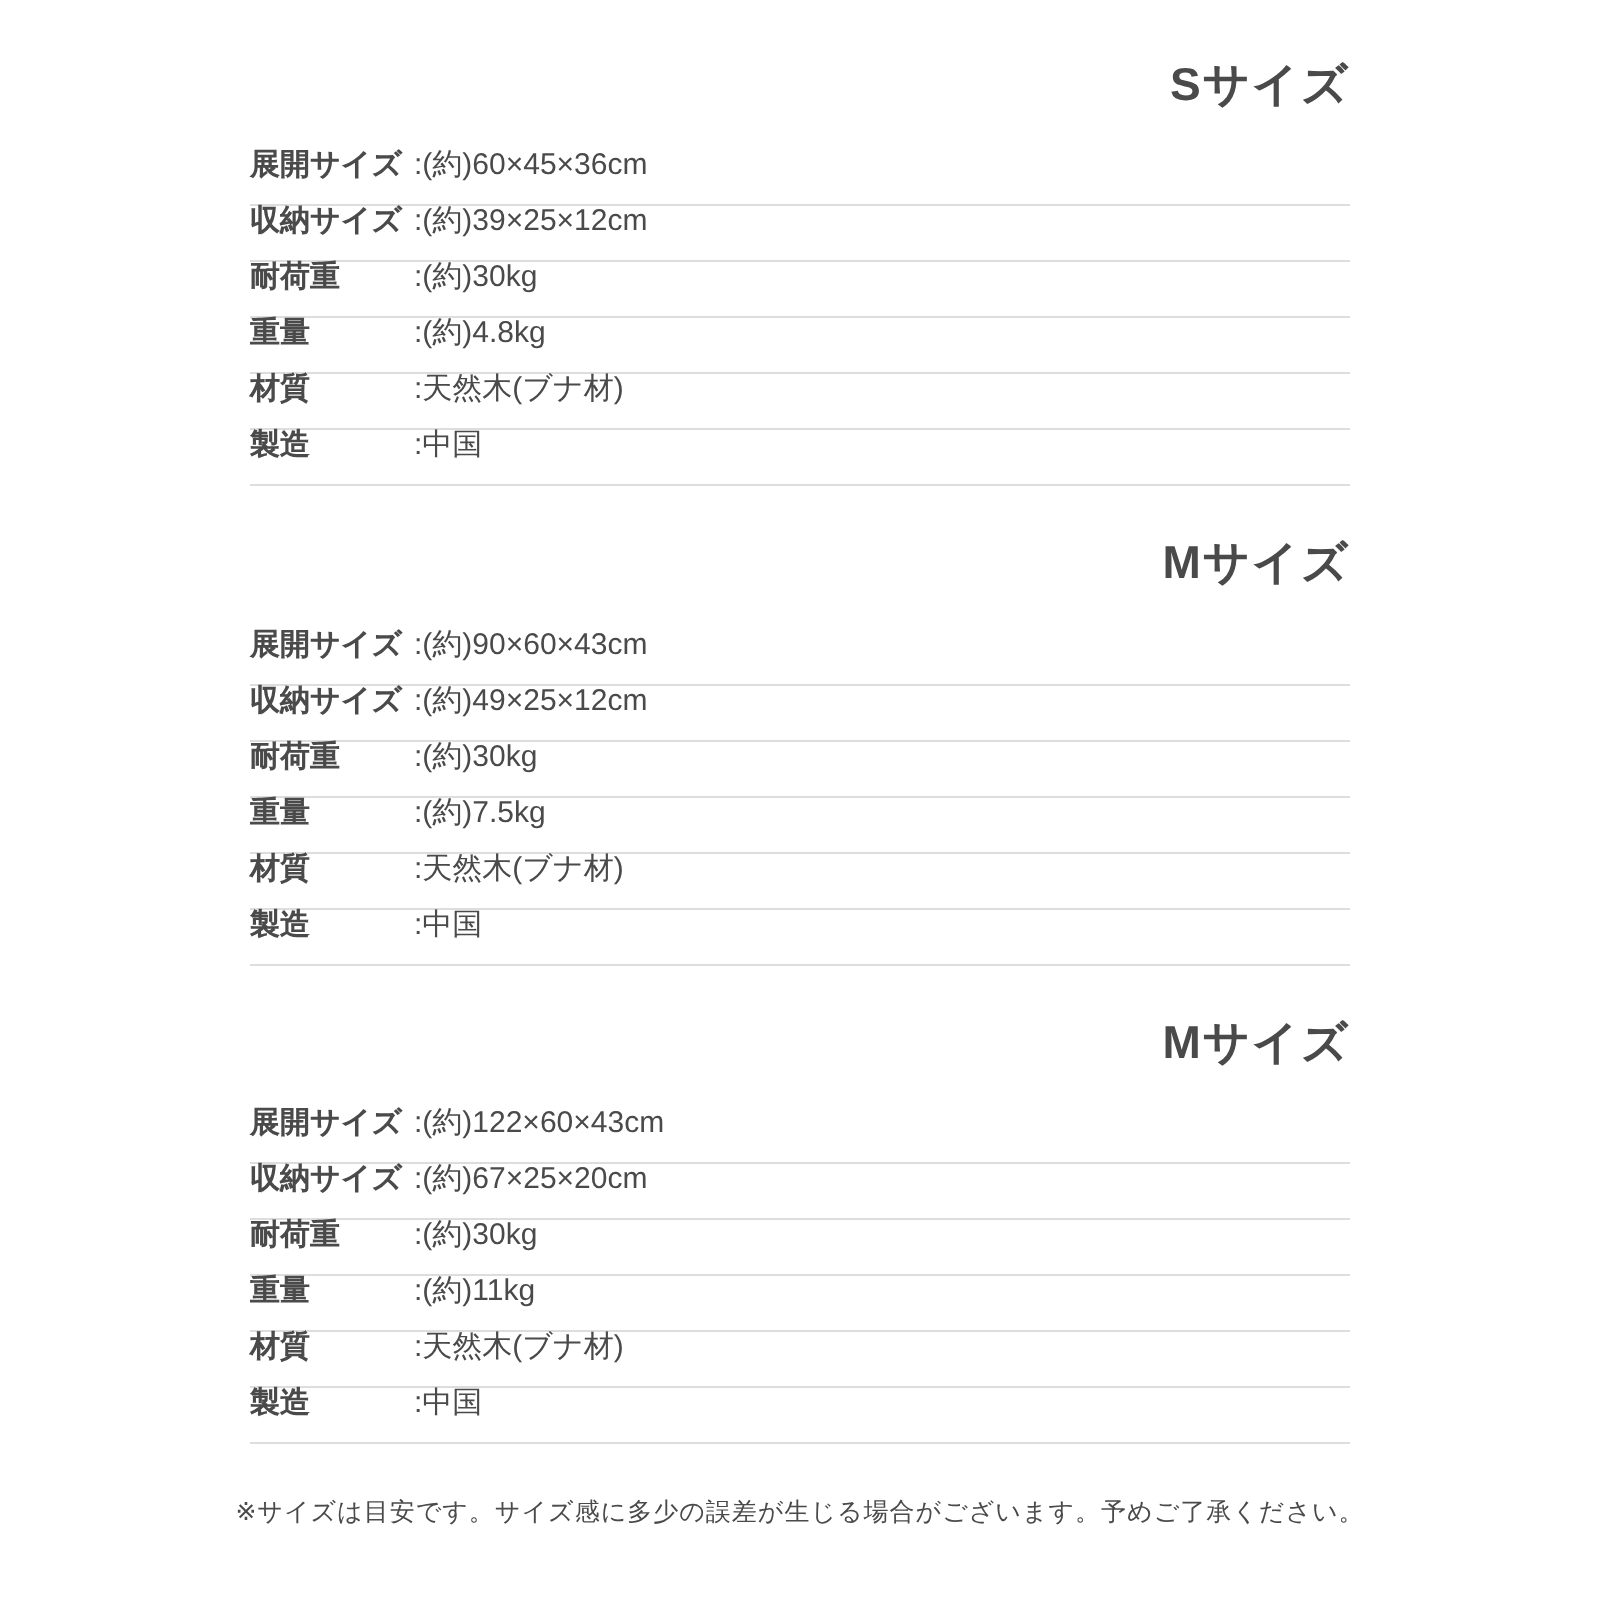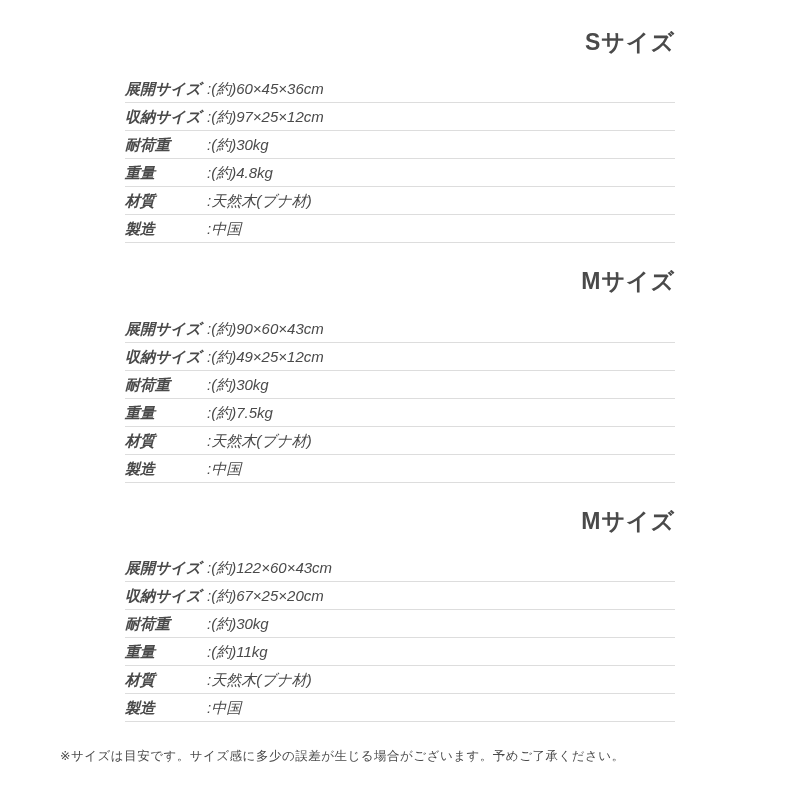--- a/index.html
+++ b/index.html
@@ -26,38 +26,38 @@
     line-height: 1.1;
     letter-spacing: 1px;
     margin-bottom: 20px;
     text-align: right;
   }
   .spec-table {
     width: 100%;
   }
   .spec-row {
     display: flex;
-    align-items: center;
+    align-items: flex-start;
     height: 28px;
     border-bottom: 1px solid #dddddd;
     font-size: 15px;
     line-height: 1;
-    font-style: italic;
   }
   .spec-label {
     width: 82px;
     flex-shrink: 0;
     font-weight: 700;
     color: #4a4a4a;
   }
   .spec-value {
     font-weight: 400;
     color: #4a4a4a;
   }
   .size-note {
+    text-align: center;
     font-size: 12.5px;
     color: #4a4a4a;
     letter-spacing: 0.5px;
     white-space: nowrap;
     margin-left: -65px;
     margin-right: -65px;
   }
 </style>
 </head>
 <body>
@@ -66,21 +66,21 @@
 
   <div class="section">
     <div class="section-title">Sサイズ</div>
     <div class="spec-table">
       <div class="spec-row">
         <span class="spec-label">展開サイズ</span>
         <span class="spec-value">:(約)60×45×36cm</span>
       </div>
       <div class="spec-row">
         <span class="spec-label">収納サイズ</span>
-        <span class="spec-value">:(約)97×25×12cm</span>
+        <span class="spec-value">:(約)39×25×12cm</span>
       </div>
       <div class="spec-row">
         <span class="spec-label">耐荷重</span>
         <span class="spec-value">:(約)30kg</span>
       </div>
       <div class="spec-row">
         <span class="spec-label">重量</span>
         <span class="spec-value">:(約)4.8kg</span>
       </div>
       <div class="spec-row">

